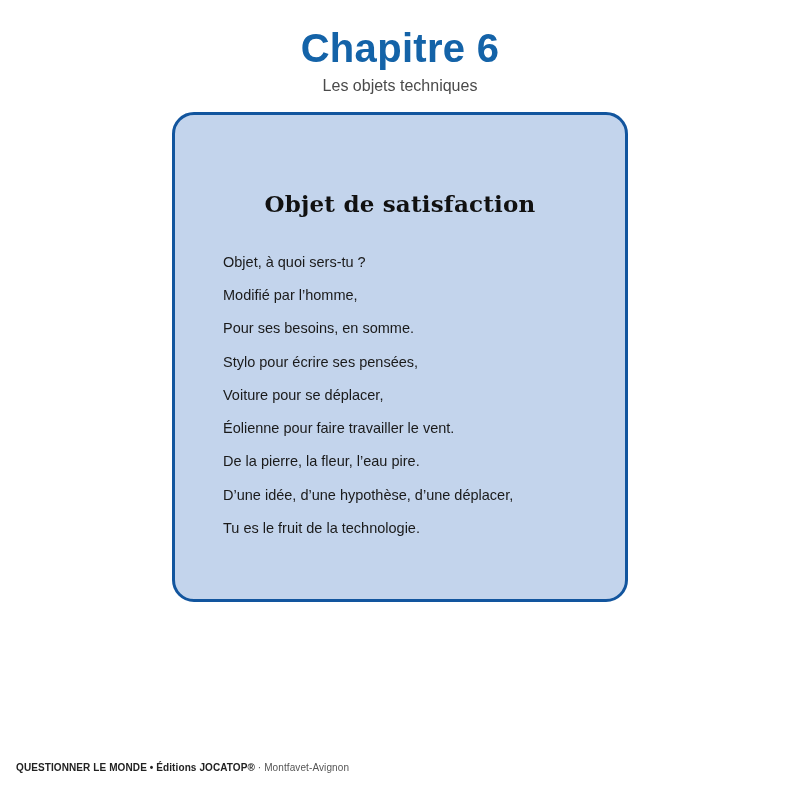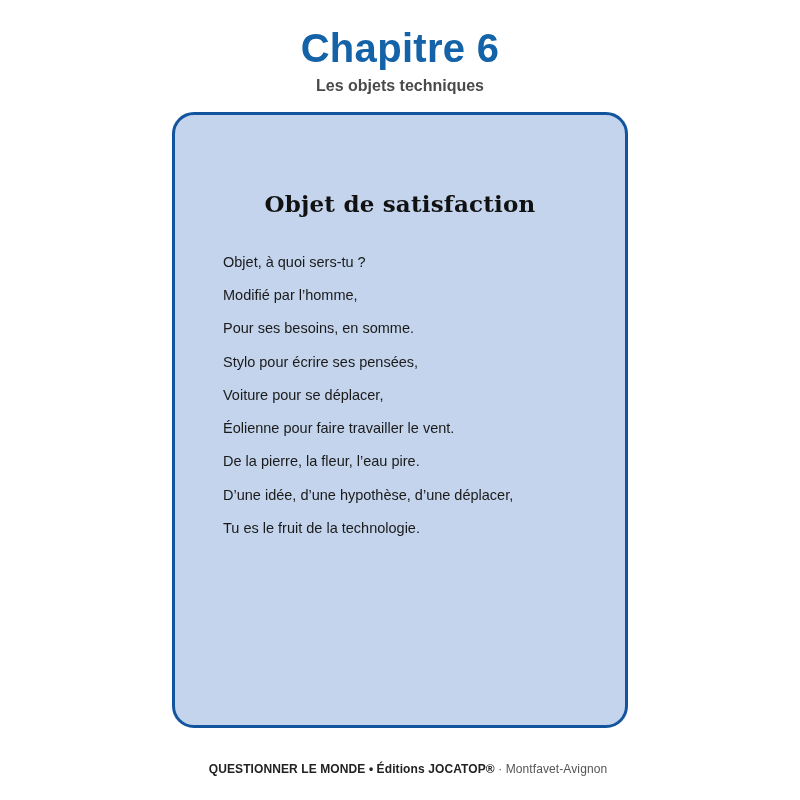--- a/index.html
+++ b/index.html
@@ -31,28 +31,28 @@
     font-weight: bold;
     color: #1463a8;
     letter-spacing: 0.3px;
     line-height: 1.1;
     margin: 0;
   }
   .chapter-subtitle {
     font-size: 16px;
     color: #4a4a4a;
     margin-top: 7px;
-    font-weight: bold;
+    font-weight: normal;
   }
   .poem-box {
     position: absolute;
     left: 172px;
     top: 112px;
     width: 456px;
-    height: 616px;
+    height: 490px;
     background: #c3d4ec;
     border: 3px solid #12559e;
     border-radius: 22px;
     box-sizing: border-box;
   }
   .poem-title {
     text-align: center;
     font-family: "DejaVu Serif", "Liberation Serif", serif;
     font-size: 23px;
     font-weight: bold;
@@ -69,22 +69,21 @@
     color: #1a1a1a;
     line-height: 1.05;
     margin-bottom: 18px;
     white-space: pre;
   }
   .footer {
     position: absolute;
     left: 16px;
     right: 0;
     top: 762px;
-    text-align: center;
-    font-size: 12px;
+    font-size: 10px;
     color: #222222;
     letter-spacing: 0.1px;
   }
   .footer .f-strong {
     font-weight: bold;
   }
   .footer .f-light {
     color: #555555;
   }
 </style>

